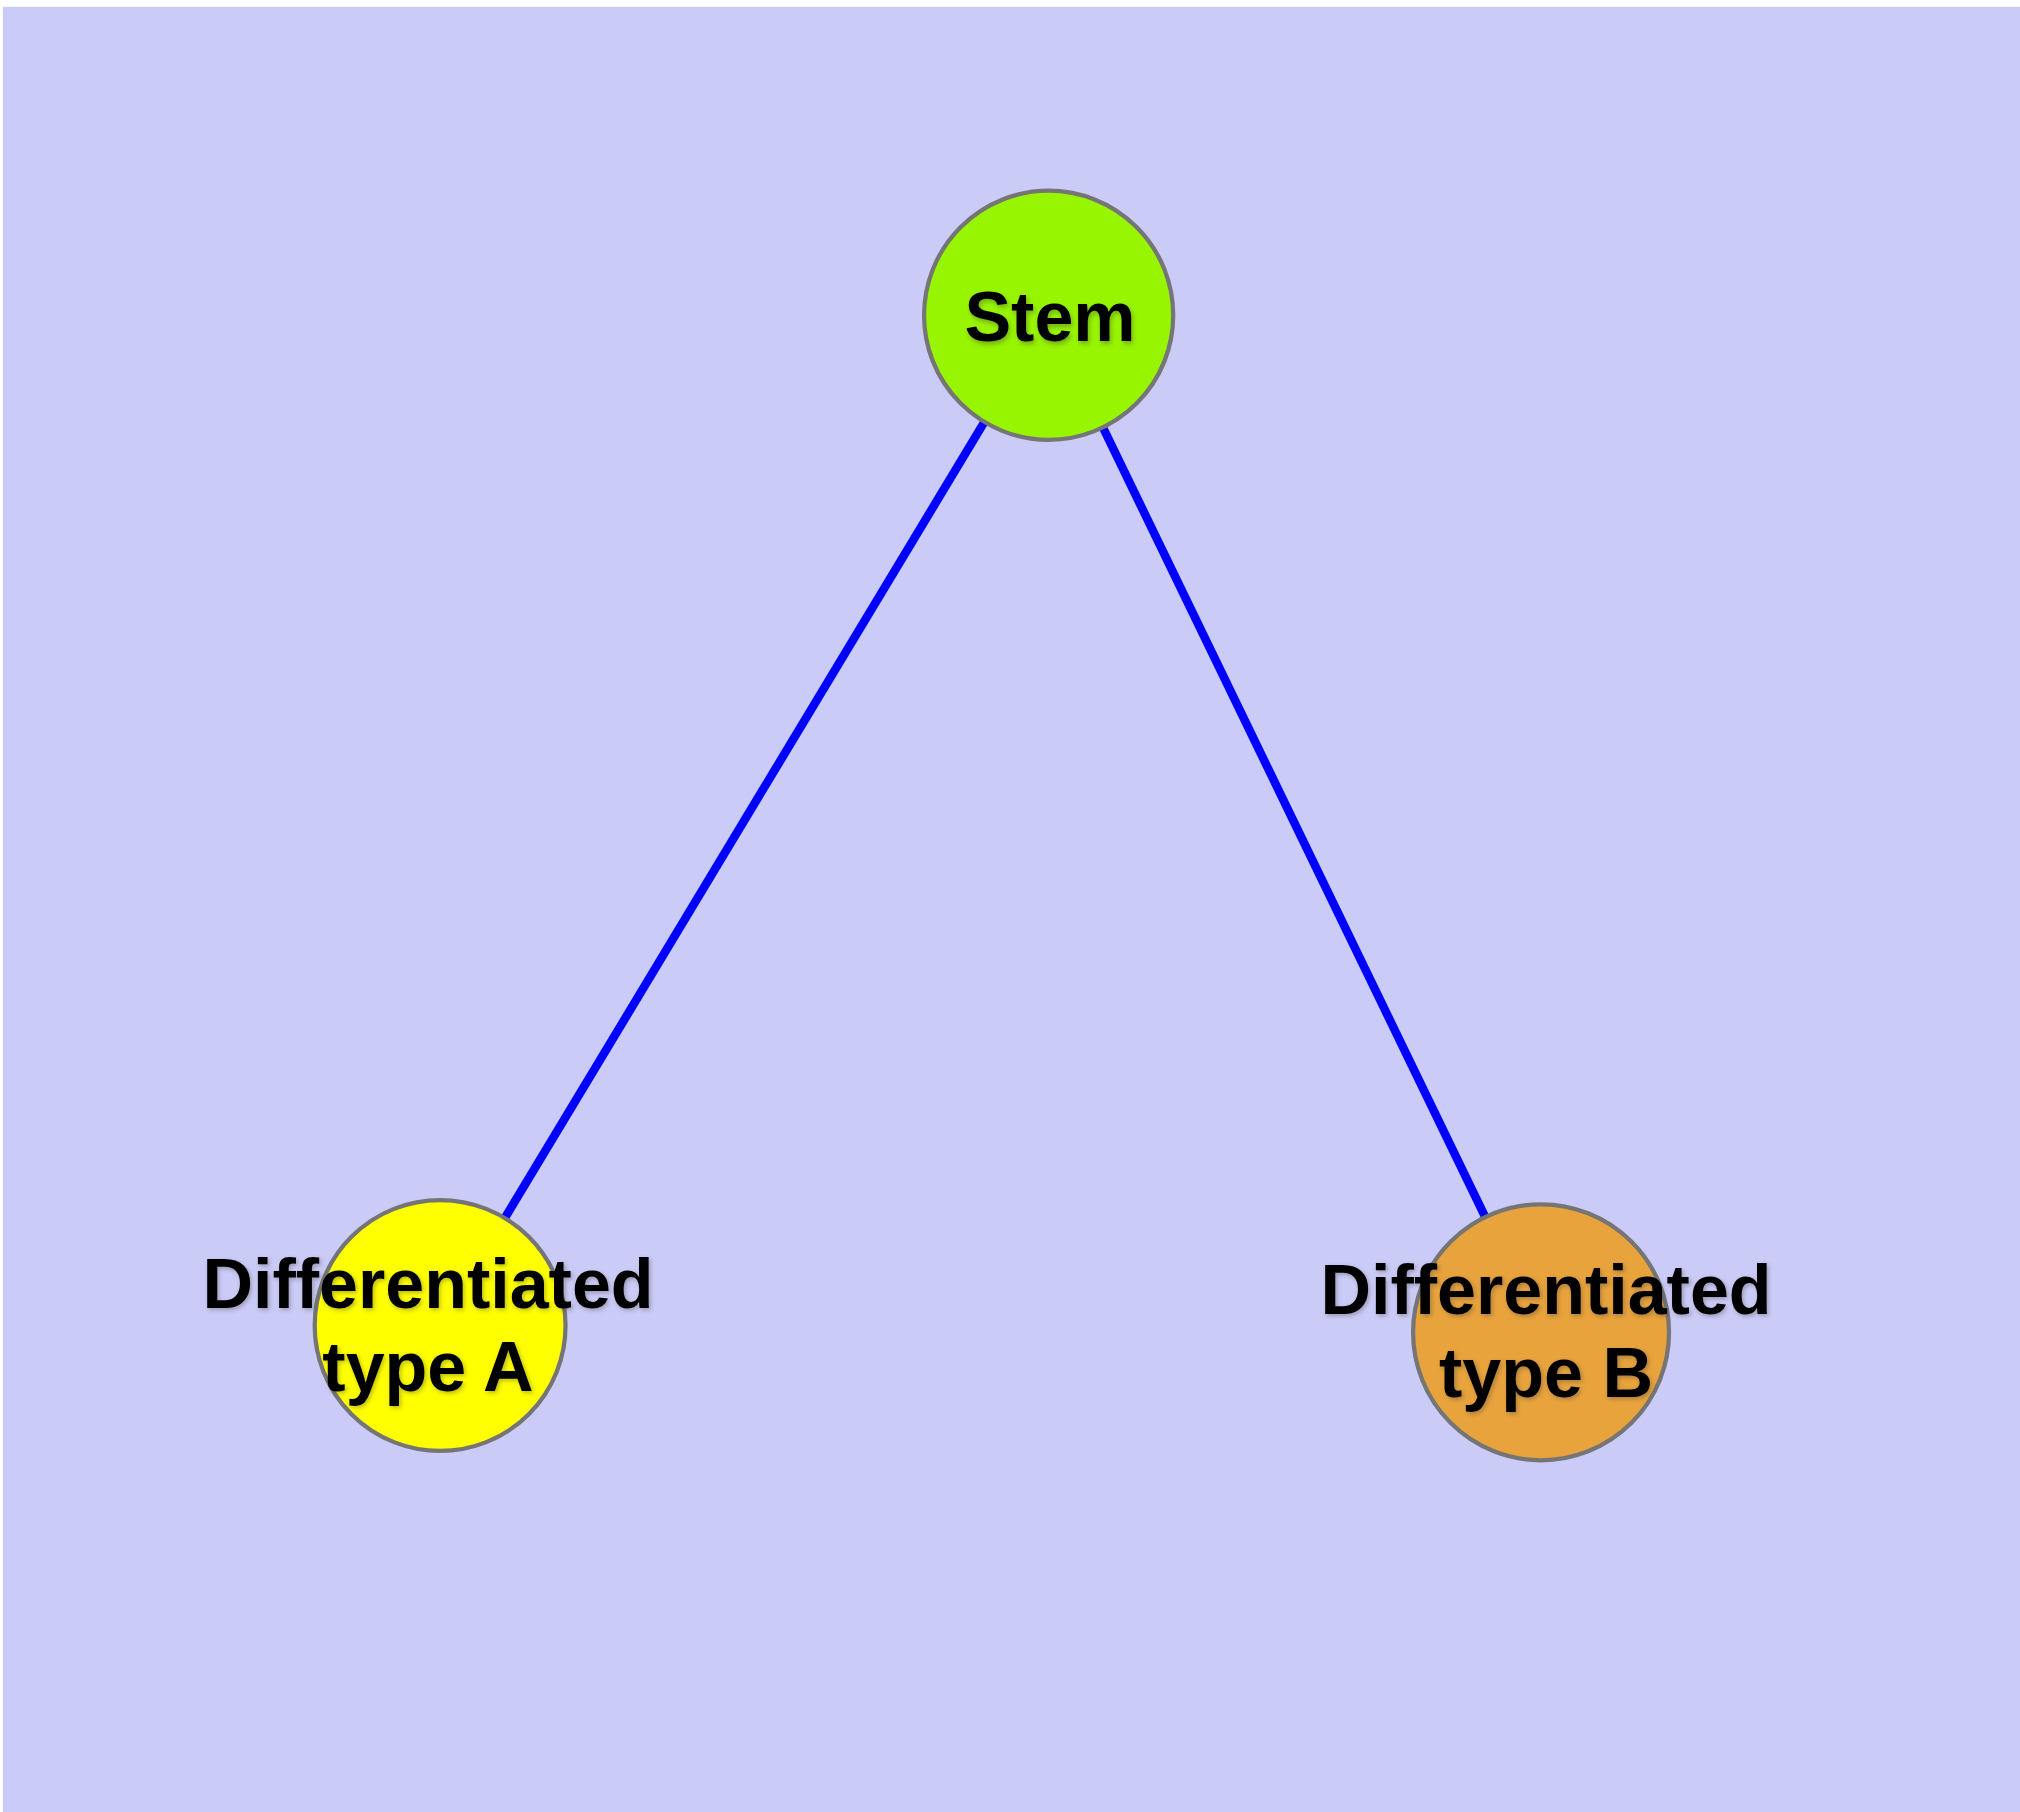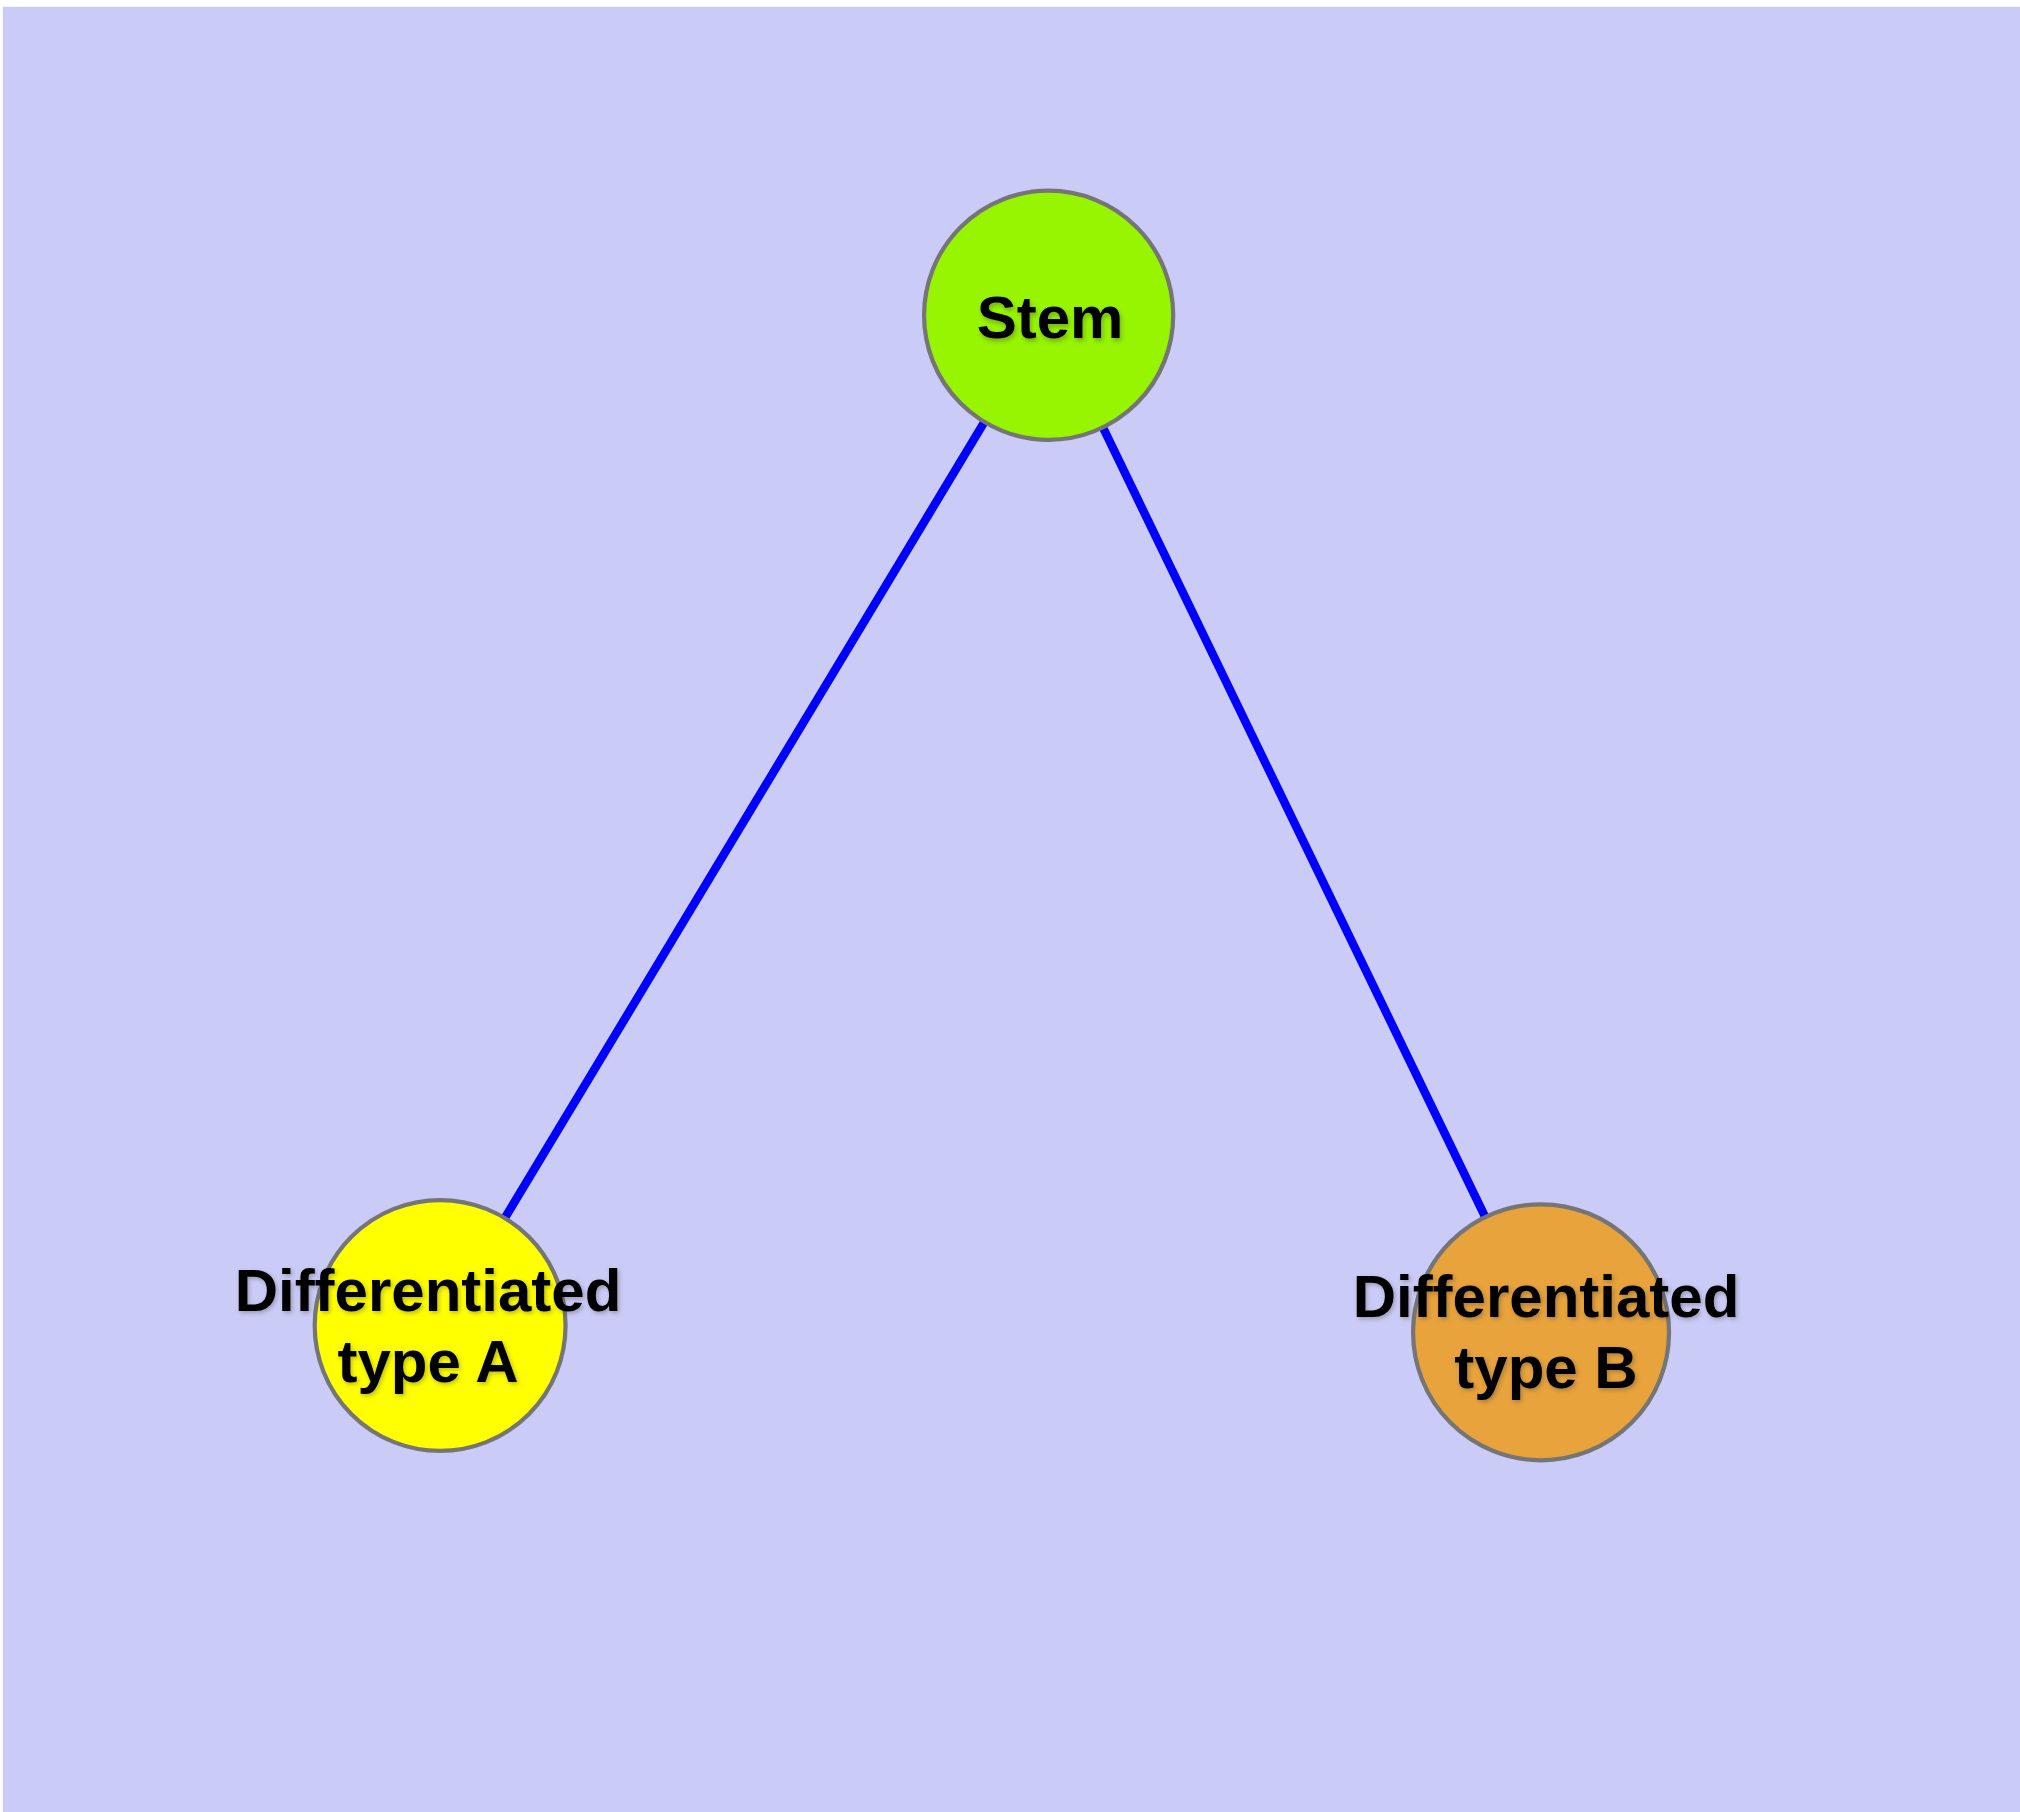--- a/index.html
+++ b/index.html
@@ -20,21 +20,21 @@
     position: absolute;
     left: 0;
     top: 0;
     display: block;
   }
   .node-label {
     position: absolute;
     transform: translate(-50%, -50%);
     color: #000000;
     font-weight: bold;
-    font-size: 60px;
+    font-size: 70px;
     line-height: 1.19;
     text-align: center;
     white-space: pre-line;
     letter-spacing: 0px;
     text-shadow: 1.7px 2.5px 4.2px rgba(60,60,60,0.35);
     pointer-events: none;
   }
   .label-stem   { left: 1050px; top: 318px; }
   .label-type-a { left: 428px;  top: 1326px; }
   .label-type-b { left: 1546px; top: 1332px; }

